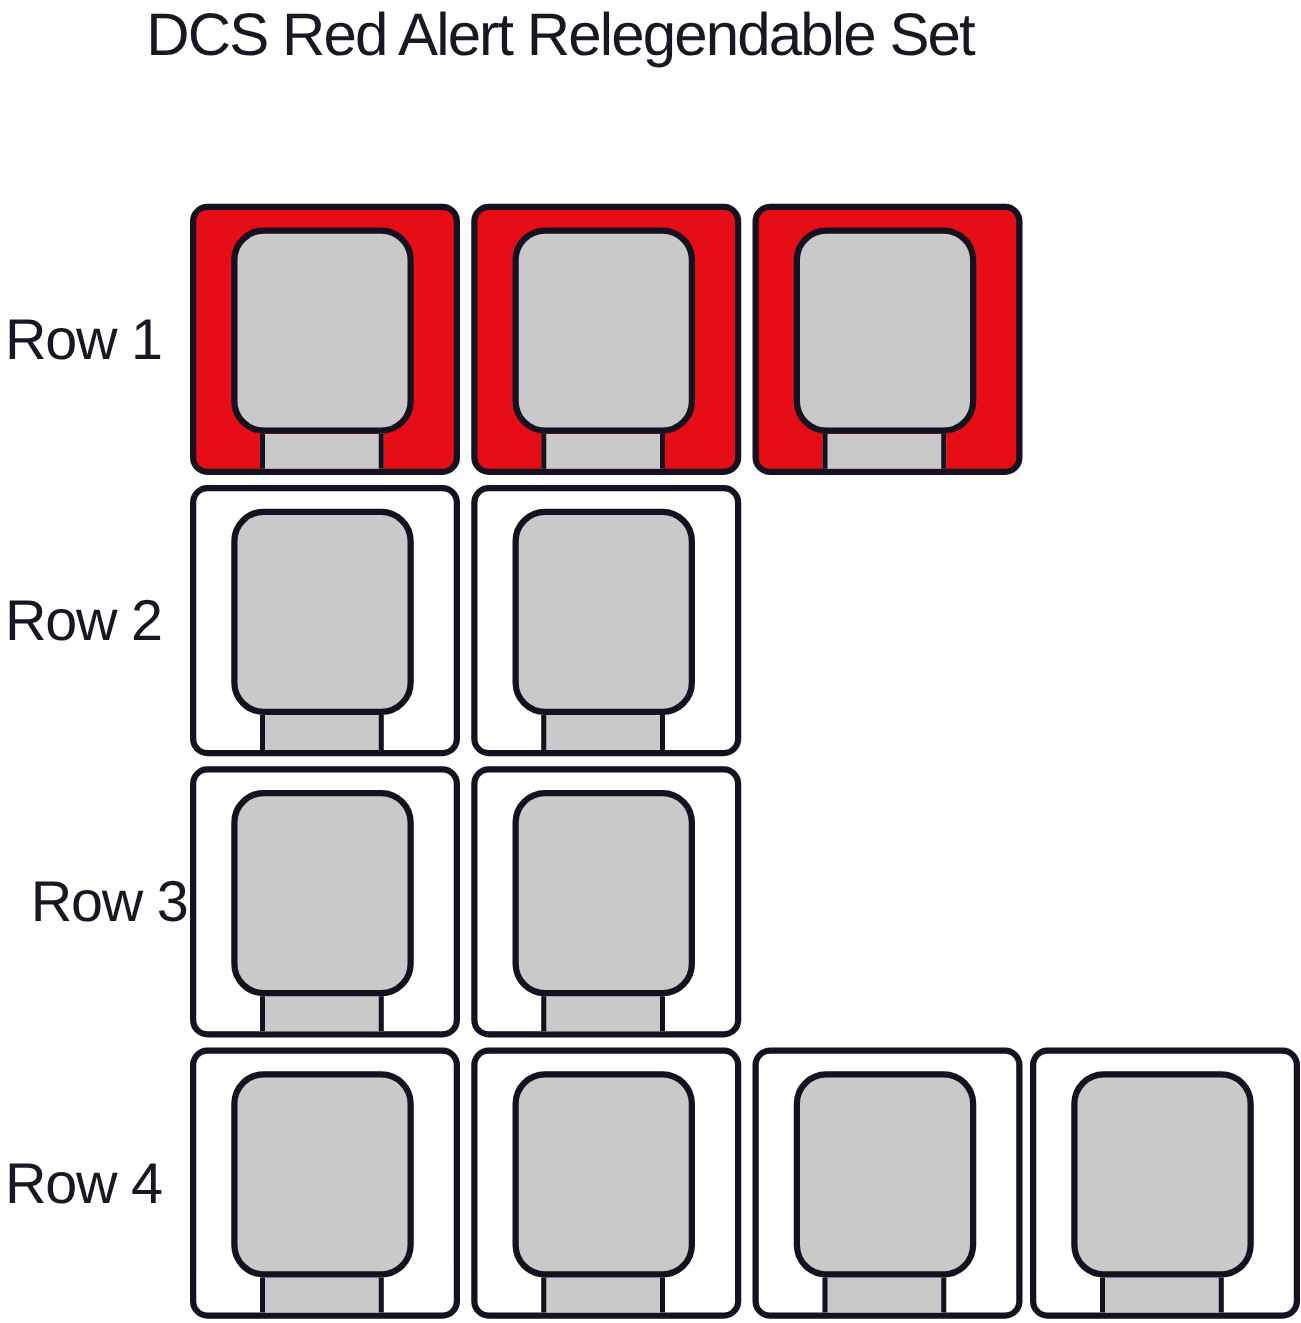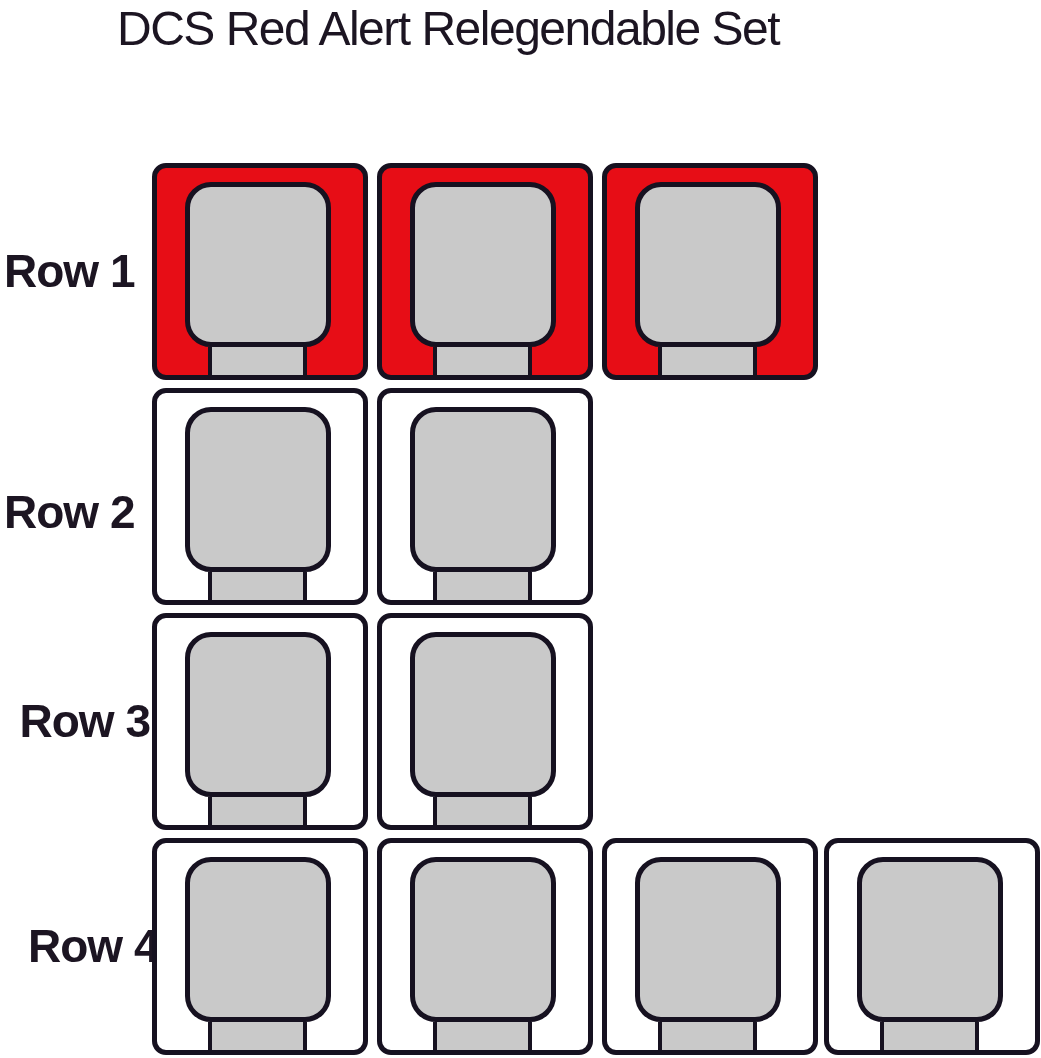--- a/index.html
+++ b/index.html
@@ -28,21 +28,21 @@
     white-space: nowrap;
   }
   .row-label {
     position: absolute;
     left: 4px;
     width: 146px;
     height: 56px;
     line-height: 56px;
     font-size: 46px;
     letter-spacing: -1px;
-    font-weight: 700;
+    font-weight: 400;
     color: var(--text, #1c1522);
     white-space: nowrap;
   }
   .key {
     position: absolute;
     width: 216px;
     height: 217px;
     box-sizing: border-box;
     border: 5px solid var(--outline, #161120);
     border-radius: 14px;
@@ -86,39 +86,39 @@
         <div class="cap"></div>
       </div>
       <div class="key red" style="left: 377px; top: 163px;">
         <div class="stem"></div>
         <div class="cap"></div>
       </div>
       <div class="key red" style="left: 602px; top: 163px;">
         <div class="stem"></div>
         <div class="cap"></div>
       </div>
-      <div class="row-label" style="top: 468px; margin-top: 16px;">Row 2</div>
+      <div class="row-label" style="top: 468px;">Row 2</div>
       <div class="key white" style="left: 152px; top: 388px;">
         <div class="stem"></div>
         <div class="cap"></div>
       </div>
       <div class="key white" style="left: 377px; top: 388px;">
         <div class="stem"></div>
         <div class="cap"></div>
       </div>
       <div class="row-label" style="top: 693px; text-align: right;">Row 3</div>
       <div class="key white" style="left: 152px; top: 613px;">
         <div class="stem"></div>
         <div class="cap"></div>
       </div>
       <div class="key white" style="left: 377px; top: 613px;">
         <div class="stem"></div>
         <div class="cap"></div>
       </div>
-      <div class="row-label" style="top: 918px; margin-left: 24px;">Row 4</div>
+      <div class="row-label" style="top: 918px;">Row 4</div>
       <div class="key white" style="left: 152px; top: 838px;">
         <div class="stem"></div>
         <div class="cap"></div>
       </div>
       <div class="key white" style="left: 377px; top: 838px;">
         <div class="stem"></div>
         <div class="cap"></div>
       </div>
       <div class="key white" style="left: 602px; top: 838px;">
         <div class="stem"></div>

